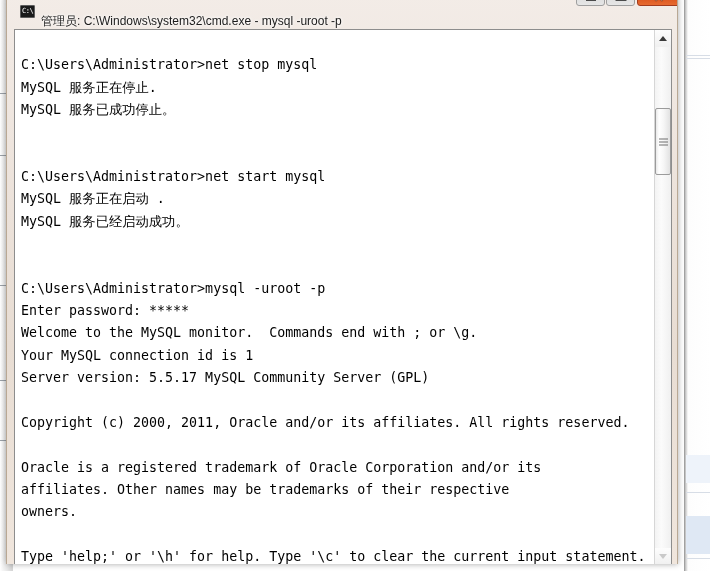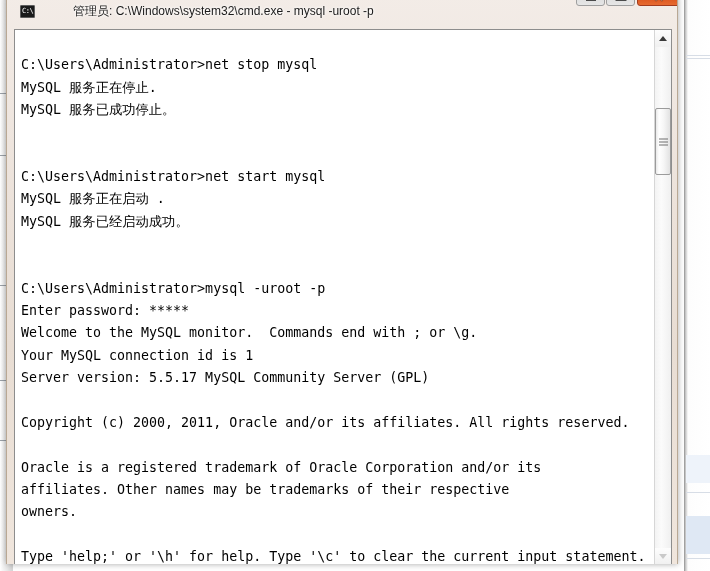--- a/index.html
+++ b/index.html
@@ -112,29 +112,28 @@
     font-size: 7px;
     line-height: 11px;
     padding-left: 1px;
     letter-spacing: -0.5px;
     display: block;
   }
 
   #title-text {
     position: absolute;
     left: 34px;
-    top: 9px;
+    top: 19px;
     height: 18px;
     line-height: 18px;
     font-size: 12px;
     color: #1b1b1b;
     white-space: nowrap;
     font-family: "Liberation Sans", sans-serif;
     text-shadow: 0 0 3px #ffffff, 0 0 4px #ffffff;
-    margin-left: 32px;
   }
 
   
   .win-btn {
     position: absolute;
     top: -9px;
     height: 22px;
     box-sizing: border-box;
     border: 1px solid #9f9f9f;
     border-radius: 3px;

